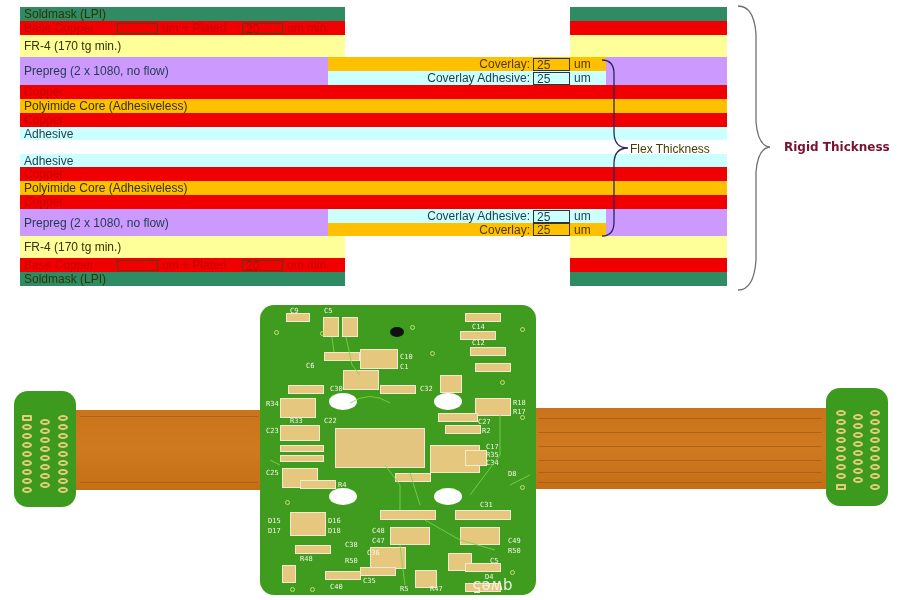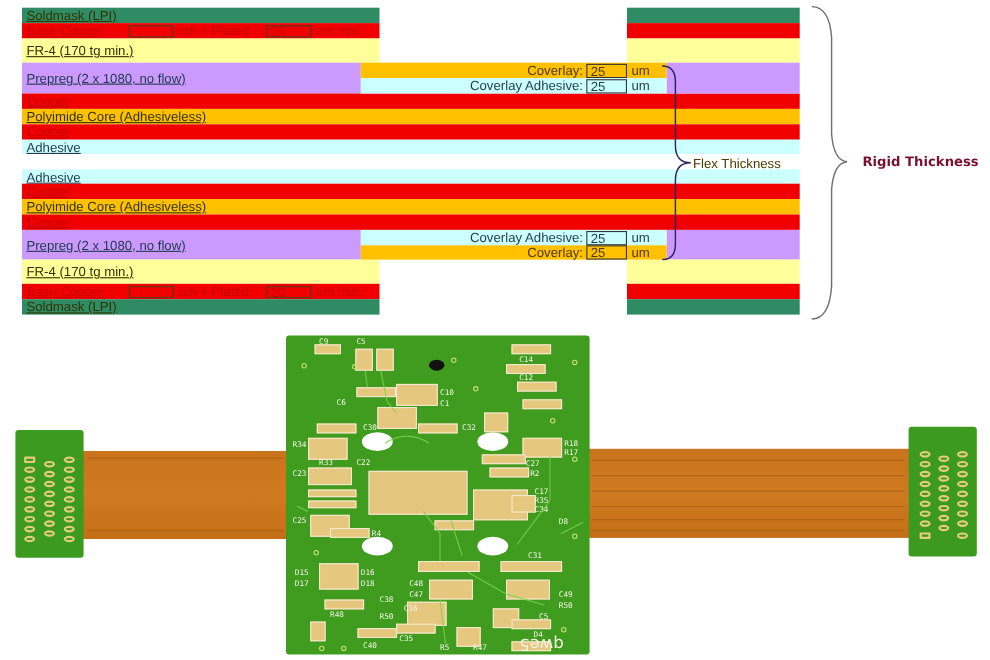--- a/index.html
+++ b/index.html
@@ -1,28 +1,28 @@
 <!DOCTYPE html>
 <html><head>
 <meta charset="utf-8">
 <style>
   html,body{margin:0;padding:0;background:#ffffff;}
   body{width:900px;height:600px;position:relative;overflow:hidden;font-family:"Liberation Sans",sans-serif;}
   .layer{position:absolute;box-sizing:border-box;font-size:12px;line-height:1;display:flex;align-items:center;white-space:nowrap;}
-  .layer .lbl{padding-left:4px;text-decoration:underline;}
+  .layer .lbl{padding-left:4px;}
   .dark-text{color:#333300;}
   .cu-text{color:#c80000;}
   .navy-text{color:#1f3b4d;}
   .box{display:inline-block;border:1px solid #5a3a1a;height:11px;box-sizing:border-box;font-size:12px;line-height:10px;padding-left:3px;}
   .cov-row{position:absolute;box-sizing:border-box;font-size:12px;display:flex;align-items:center;justify-content:flex-end;white-space:nowrap;}
   .cov-row .box{width:37px;height:13px;margin-left:3px;line-height:12px;border-color:#333;}
   .cov-row .unit{width:36px;padding-left:4px;box-sizing:border-box;}
   .bigtext{position:absolute;font-weight:bold;font-size:12px;color:#7a1030;font-family:"DejaVu Sans",sans-serif;}
   .flextext{position:absolute;font-size:12px;color:#4d3a00;font-family:"Liberation Sans",sans-serif;}
-  .board{position:absolute;background:#3c9a1e;border-radius:3px;}
+  .board{position:absolute;background:#3c9a1e;border-radius:14px;}
   .flex{position:absolute;background:linear-gradient(180deg,#c9741c 0%,#cf7a20 50%,#c46e16 100%);}
   .trace{position:absolute;height:1px;background:#a45a12;opacity:.7;}
   .pad{position:absolute;width:10px;height:6px;border-radius:50%;border:2px solid #e4cc7a;box-sizing:border-box;background:#3c9a1e;}
   .smd{position:absolute;background:#e6c77e;border:1px solid #f1ead2;box-sizing:border-box;}
   .hole{position:absolute;width:28px;height:17px;border-radius:50%;background:#fff;}
   .silk{position:absolute;font-size:7px;color:#f4f4e6;font-family:"DejaVu Sans Mono",monospace;}
   .via{position:absolute;width:5px;height:5px;border-radius:50%;border:1px solid #c8e070;box-sizing:border-box;}
 </style>
 </head>
 <body>

